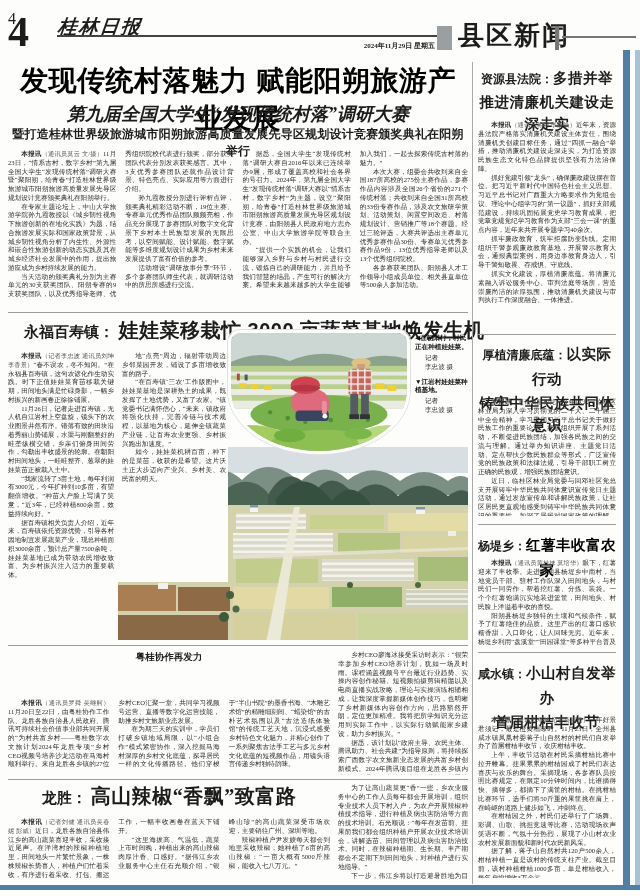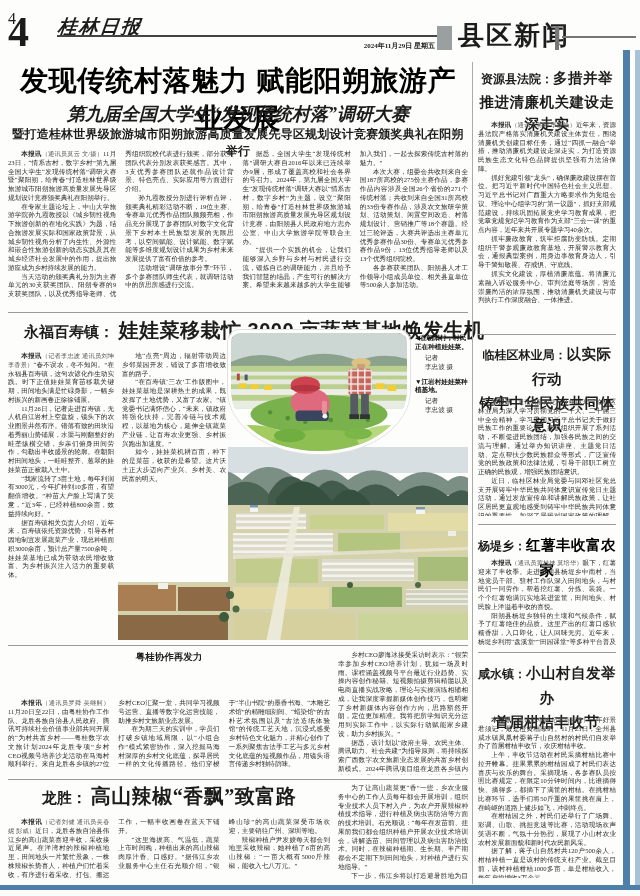--- a/index.html
+++ b/index.html
@@ -263,21 +263,21 @@
   <div class="abs body-txt onecol" style="left:478px; top:121px; width:138px; height:208px;">
       <p><b>本报讯</b><span class="attr">（通讯员蒋莉 李焕焕）</span>近年来，资源县法院严格落实清廉机关建设主体责任，围绕清廉机关创建目标任务，通过“四抓一融合”举措，推动清廉机关建设走深走实，为打造资源民族生态文化特色品牌提供坚强有力法治保障。</p>
       <p>抓好党建引领“龙头”，确保廉政建设摆在首位。把习近平新时代中国特色社会主义思想、习近平总书记对广西重大方略要求作为党组会议、理论中心组学习的“第一议题”，抓好支部规范建设，持续巩固拓展党史学习教育成果，把党章党规党纪学习教育作为支部“三会一课”的重点内容，近年来共开展专题学习40余次。</p>
       <p>抓牢廉政教育，筑牢拒腐防变防线。定期组织干警参观廉政教育基地，开展警示教育大会，通报典型案例，用身边事教育身边人，引导干警知敬畏、存戒惧、守底线。</p>
       <p>抓实文化建设，厚植清廉底蕴。将清廉元素融入诉讼服务中心、审判法庭等场所，营造崇廉尚洁的浓厚氛围，推动清廉机关建设与审判执行工作深度融合、一体推进。</p>
     </div>
 
   <div class="abs divider" style="left:478px; top:334px; width:138px;"></div>
 
   <div class="abs rc-head" style="left:478px; top:342px; width:138px;">
-    <div><span class="rc-prefix">临桂区林业局：</span><span class="rc-big">以实际行动</span></div>
+    <div><span class="rc-prefix">厚植清廉底蕴：</span><span class="rc-big">以实际行动</span></div>
     <div class="rc-big">铸牢中华民族共同体意识</div>
   </div>
   <div class="abs body-txt onecol" style="left:478px; top:398px; width:138px; height:118px;">
       <p><b>本报讯</b><span class="attr">（通讯员蒙彬龙）</span>今年以来，临桂区林业局为深入学习贯彻党的二十大、二十届三中全会精神，学习贯彻习近平总书记关于做好民族工作的重要论述，积极组织开展了系列活动，不断促进民族团结，加强各民族之间的交流与理解。通过举办知识讲座、主题党日活动、定点帮扶少数民族群众等形式，广泛宣传党的民族政策和法律法规，引导干部职工树立正确的民族观，增强民族团结意识。</p>
       <p>近日，临桂区林业局党委与回邓社区党总支开展铸牢中华民族共同体意识宣传党日主题活动，通过发放宣传单和讲解民族政策，让社区居民更直观地感受到铸牢中华民族共同体意识的重要性，加深了居民对国家政策的理解，促进了社区和谐、团结凝聚的认识。</p>
     </div>
 
   <div class="abs divider" style="left:478px; top:524px; width:138px;"></div>
 
   <div class="abs rc-head" style="left:478px; top:533px; width:138px;">

